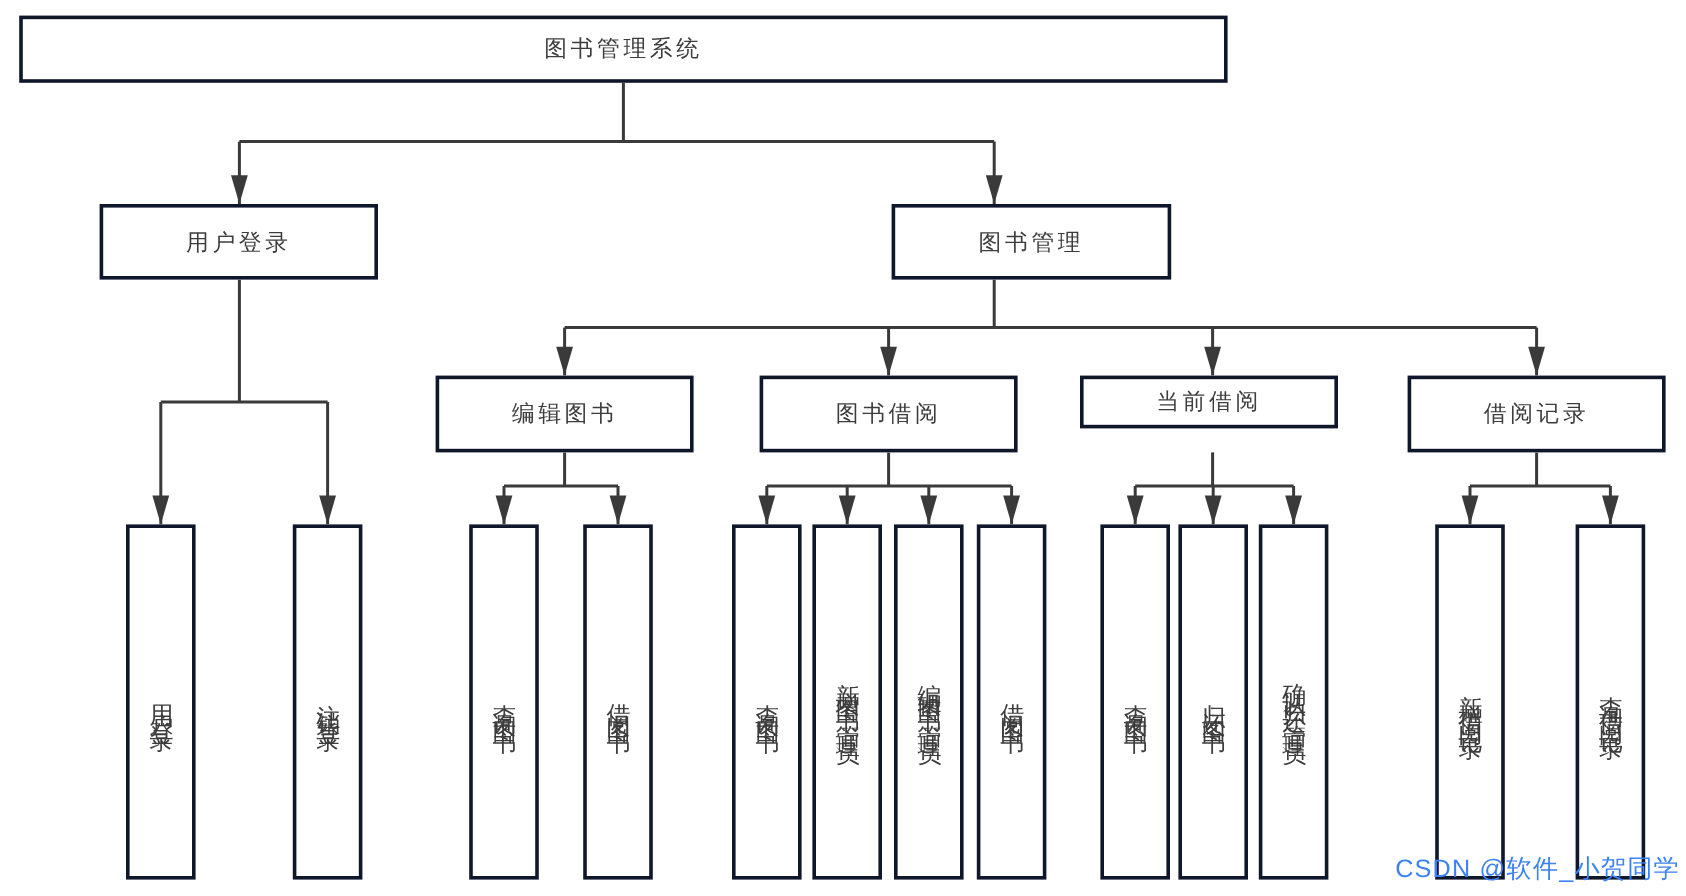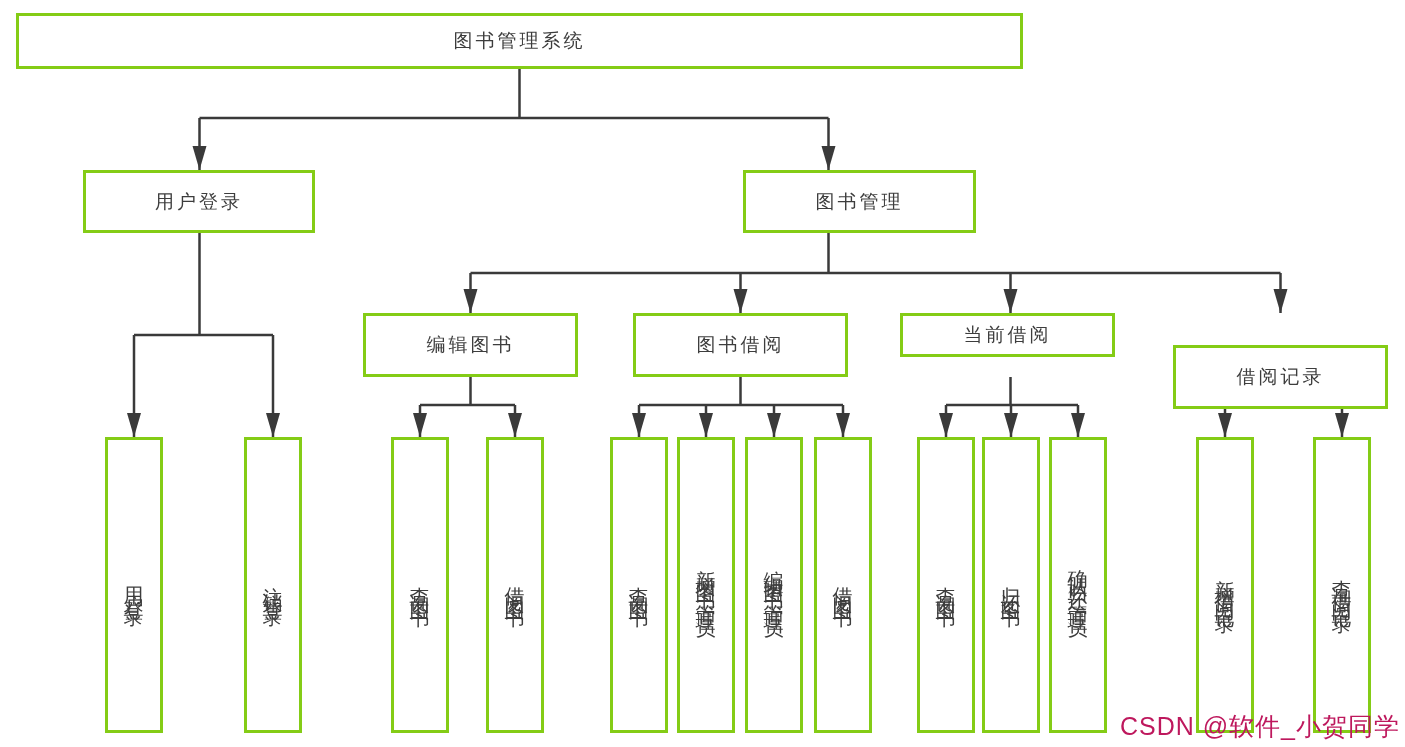--- a/index.html
+++ b/index.html
@@ -18,21 +18,21 @@
   .connectors {
     position: absolute;
     left: 0; top: 0;
     width: 1405px; height: 747px;
     z-index: 1;
   }
   .node {
     position: absolute;
     box-sizing: border-box;
     background: #ffffff;
-    border: 3px solid #84cc16;
+    border: 3px solid #0f172a;
     display: flex;
     align-items: center;
     justify-content: center;
     color: #3d3d3d;
     z-index: 2;
   }
   .h-label {
     font-size: 19px;
     letter-spacing: 3px;
     white-space: nowrap;
@@ -43,34 +43,34 @@
     text-orientation: mixed;
     font-size: 20px;
     letter-spacing: 7px;
     line-height: 1;
     color: #3d3d3d;
   }
   .watermark {
     position: absolute;
     right: 5px;
     top: 710px;
-    font-size: 25px;
+    font-size: 21px;
     letter-spacing: 1px;
-    color: #be185d;
+    color: #3b82f6;
     z-index: 5;
     white-space: nowrap;
   }
   
   .n-root            { left: 16px;   top: 13px;  width: 1007px; height: 56px; }
   .n-user-login      { left: 83px;   top: 170px; width: 232px;  height: 63px; }
   .n-book-mgmt       { left: 712px;  top: 170px; width: 233px;  height: 63px; margin-left: 31px; }
   .n-cat-newbook     { left: 363px;  top: 313px; width: 215px;  height: 64px; }
   .n-cat-borrow      { left: 633px;  top: 313px; width: 215px;  height: 64px; }
   .n-cat-current     { left: 900px;  top: 313px; width: 215px;  height: 44px; }
-  .n-cat-records     { left: 1173px; top: 313px; width: 215px;  height: 64px; margin-top: 32px; }
+  .n-cat-records     { left: 1173px; top: 313px; width: 215px;  height: 64px; }
   .leaf              { top: 437px; width: 58px; height: 296px; }
   .n-leaf-login      { left: 105px;  }
   .n-leaf-logout     { left: 244px;  }
   .n-leaf-nb-query   { left: 391px;  }
   .n-leaf-nb-borrow  { left: 486px;  }
   .n-leaf-bb-query   { left: 610px;  }
   .n-leaf-bb-add     { left: 677px;  }
   .n-leaf-bb-edit    { left: 745px;  }
   .n-leaf-bb-borrow  { left: 814px;  }
   .n-leaf-cb-query   { left: 917px;  }

